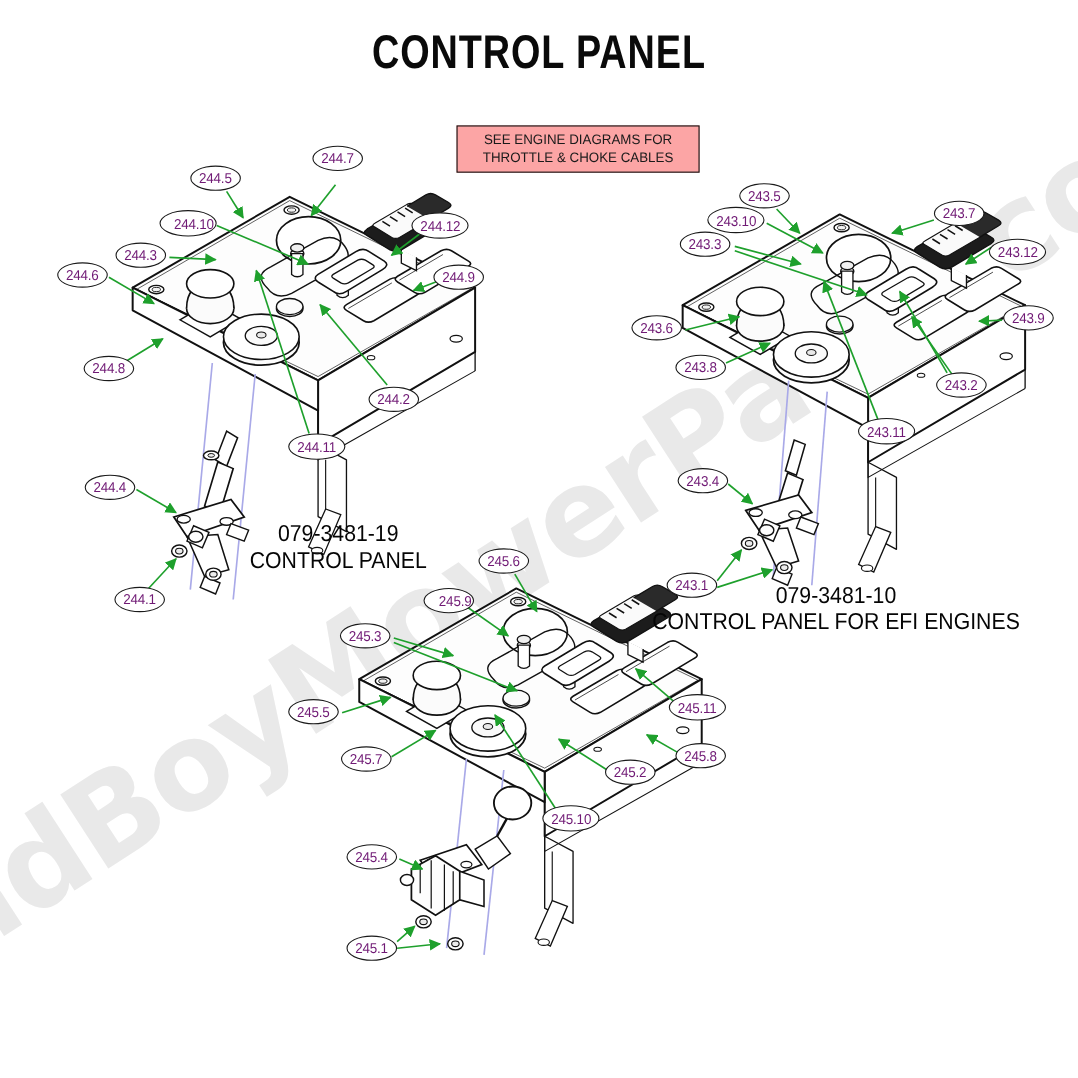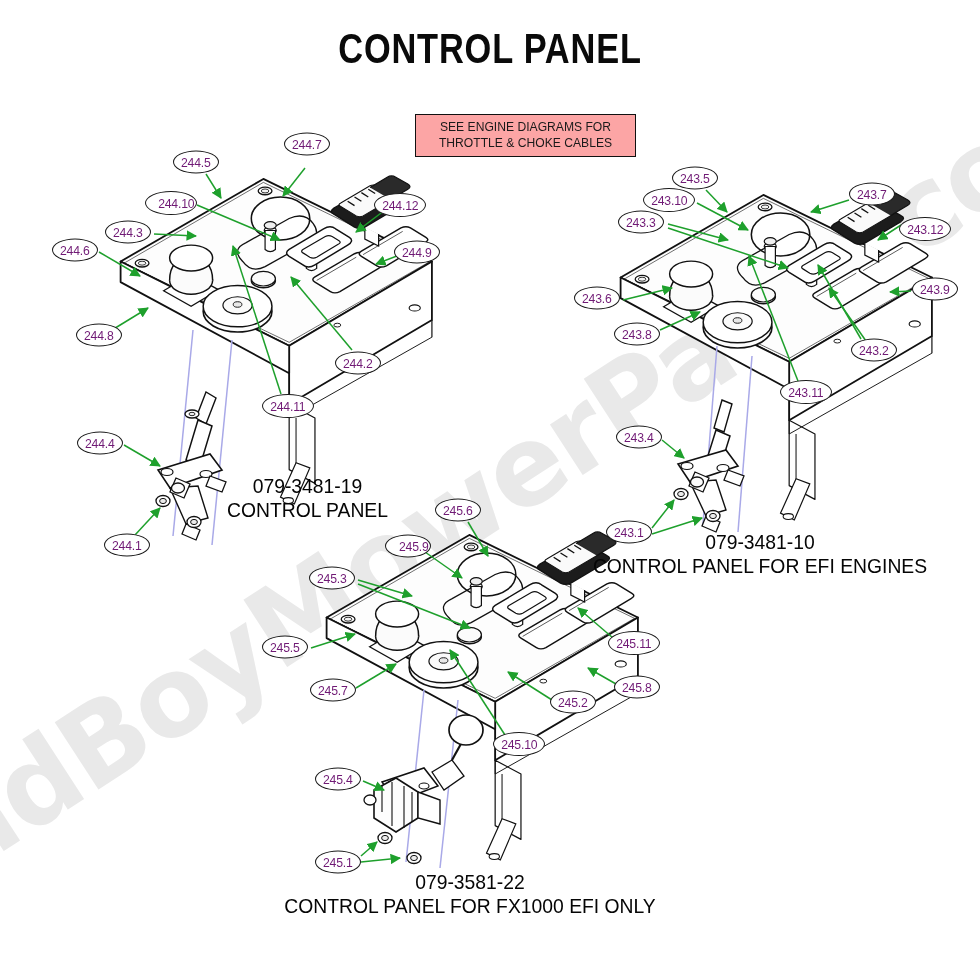--- a/index.html
+++ b/index.html
@@ -269,24 +269,20 @@
   </div>
 
   <div class="caption" style="left:140px;top:474px;width:335px;">
     <div class="pn">079-3481-19</div>
     <div class="nm">CONTROL PANEL</div>
   </div>
   <div class="caption" style="left:560px;top:530px;width:400px;">
     <div class="pn">079-3481-10</div>
     <div class="nm">CONTROL PANEL FOR EFI ENGINES</div>
   </div>
-  <div class="caption" style="left:200px;top:870px;width:540px;">
-    <div class="pn">079-3581-22</div>
-    <div class="nm">CONTROL PANEL FOR FX1000 EFI ONLY</div>
-  </div>
 
   <div id="callouts">
       <div class="cal w5" style="left: 196px; top: 162px;">
         <span>244.5</span>
       </div>
       <div class="cal w5" style="left: 307px; top: 144px;">
         <span>244.7</span>
       </div>
       <div class="cal w6" style="left: 171px; top: 203px; justify-content: flex-end;">
         <span>244.10</span>

